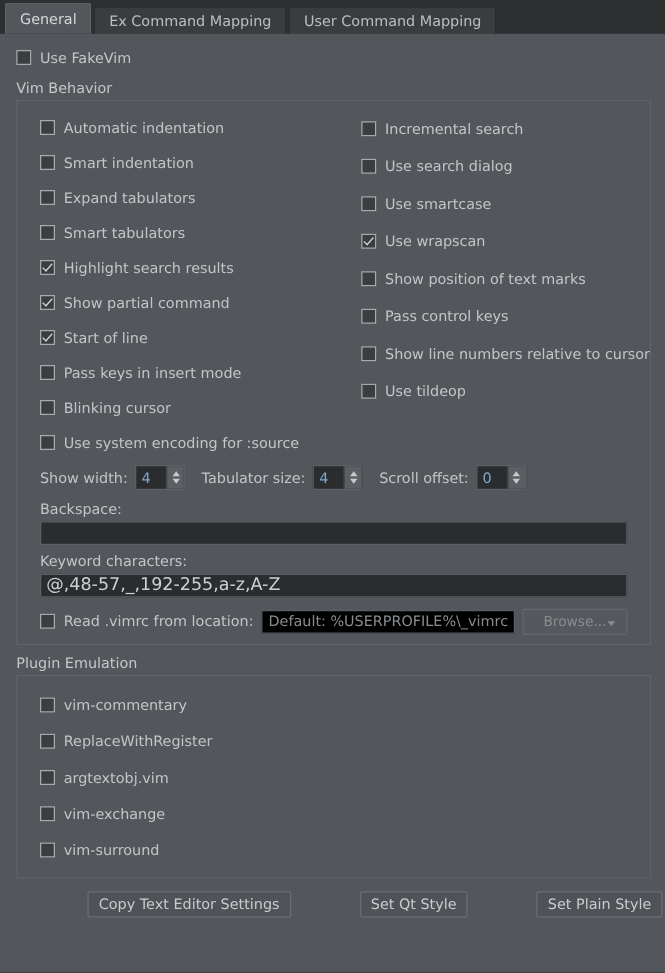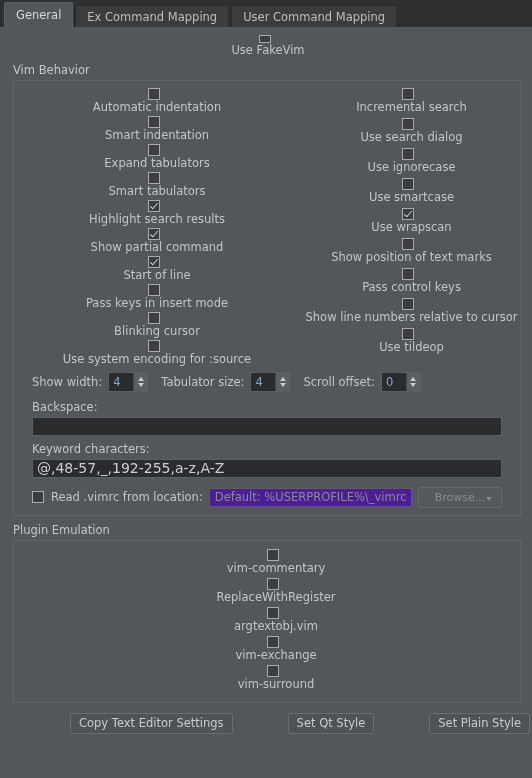--- a/index.html
+++ b/index.html
@@ -57,21 +57,20 @@
     height: 751px;
     box-sizing: border-box;
     padding: 8px 9px 0 9px;
     position: relative;
   }
 
   .row-checkbox {
     display: flex;
     align-items: center;
     height: 20px;
-    flex-direction: column;
   }
 
   .cb {
     width: 12px;
     height: 12px;
     min-width: 12px;
     box-sizing: border-box;
     border: 1px solid #a8aaac;
     background: #3b3d3f;
     margin-right: 7px;
@@ -200,21 +199,21 @@
     display: flex;
     align-items: center;
     padding-left: 18px;
     padding-right: 18px;
     margin-top: 8px;
     height: 22px;
   }
   .vimrc-path {
     flex: 1;
     height: 19px;
-    background: #4c1d95;
+    background: #000000;
     border: 1px solid #5a5d61;
     box-sizing: border-box;
     color: #898c8f;
     font-size: 11.5px;
     line-height: 17px;
     padding-left: 5px;
     margin-left: 6px;
     margin-right: 6px;
     overflow: hidden;
     white-space: nowrap;
@@ -334,24 +333,20 @@
         </div>
 
         <div class="cb-col-right">
           <div class="row-checkbox">
             <span class="cb"></span>
             <span class="cb-label">Incremental search</span>
           </div>
           <div class="row-checkbox">
             <span class="cb"></span>
             <span class="cb-label">Use search dialog</span>
-          </div>
-          <div class="row-checkbox">
-            <span class="cb"></span>
-            <span class="cb-label">Use ignorecase</span>
           </div>
           <div class="row-checkbox">
             <span class="cb"></span>
             <span class="cb-label">Use smartcase</span>
           </div>
           <div class="row-checkbox">
             <span class="cb checked"></span>
             <span class="cb-label">Use wrapscan</span>
           </div>
           <div class="row-checkbox">

